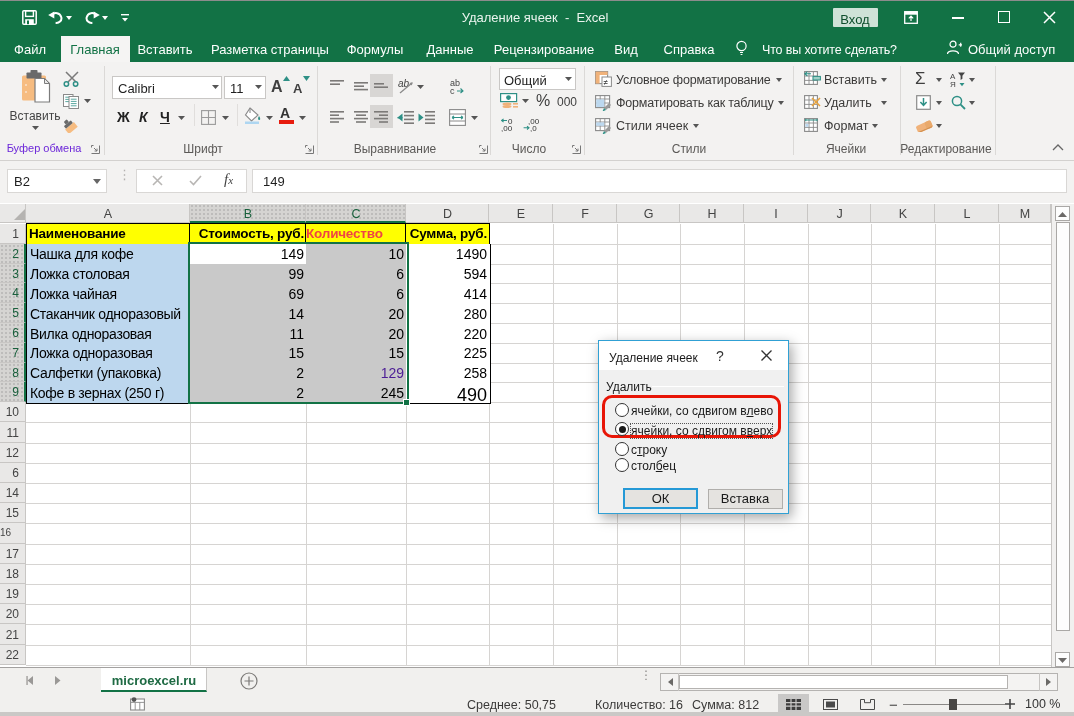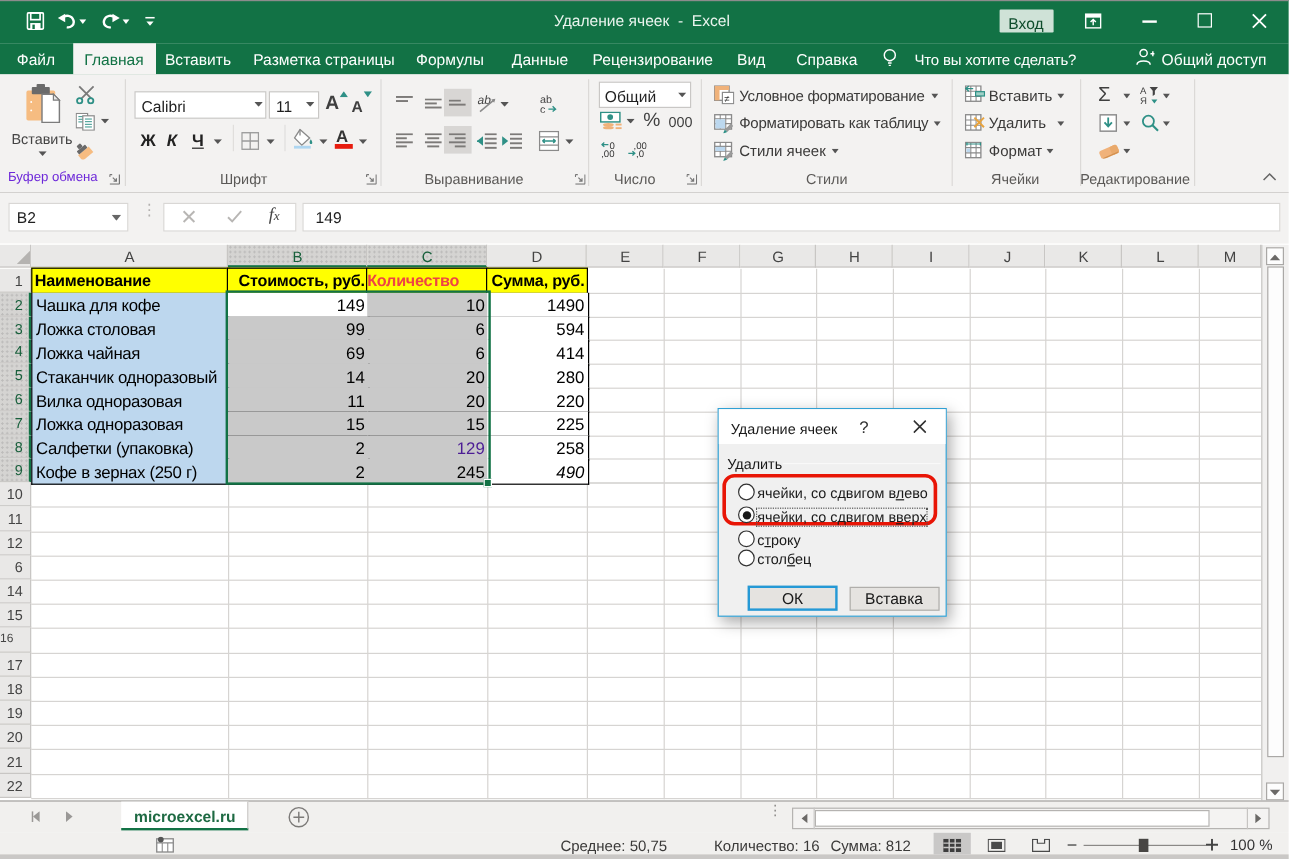--- a/index.html
+++ b/index.html
@@ -574,21 +574,21 @@
 <div style="position:absolute;left:306px;top:366.20000000000005px;width:98px;text-align:right;font-size:14px;line-height:1;color:#4c1d95;white-space:nowrap;">129</div>
 <div style="position:absolute;left:406px;top:362.6px;width:84.6px;height:21.399999999999956px;background:#fff;border:1.6px solid #000;border-top:none;border-left:none;"></div>
 <div style="position:absolute;left:406px;top:366.20000000000005px;width:81px;text-align:right;font-size:14px;line-height:1;color:#000;white-space:nowrap;">258</div>
 <div style="position:absolute;left:26px;top:382.4px;width:165px;height:21.80000000000001px;background:#bdd7ee;border:1.6px solid #000;border-top:none;"></div>
 <div style="position:absolute;left:30px;top:386.0px;font-size:14px;line-height:1;color:#000;white-space:nowrap;letter-spacing:-0.3px;">Кофе в зернах (250 г)</div>
 <div style="position:absolute;left:190px;top:382.4px;width:117.6px;height:21.400000000000013px;background:#c9c9c9;border:1.6px solid #000;border-top:none;border-left:none;"></div>
 <div style="position:absolute;left:190px;top:386.0px;width:114px;text-align:right;font-size:14px;line-height:1;color:#000;white-space:nowrap;">2</div>
 <div style="position:absolute;left:306px;top:382.4px;width:101.6px;height:21.400000000000013px;background:#c9c9c9;border:1.6px solid #000;border-top:none;border-left:none;"></div>
 <div style="position:absolute;left:306px;top:386.0px;width:98px;text-align:right;font-size:14px;line-height:1;color:#000;white-space:nowrap;">245</div>
 <div style="position:absolute;left:406px;top:382.4px;width:84.6px;height:21.400000000000013px;background:#fff;border:1.6px solid #000;border-top:none;border-left:none;"></div>
-<div style="position:absolute;left:406px;top:386.0px;width:81px;text-align:right;font-size:14px;line-height:1;color:#000;white-space:nowrap;font-style:italic;">490</div>
+<div style="position:absolute;left:406px;top:386.0px;width:81px;text-align:right;font-size:18px;line-height:1;color:#000;white-space:nowrap;">490</div>
 <div style="position:absolute;left:188px;top:242px;width:220.5px;height:161.5px;border:2.5px solid #127245;background:transparent;"></div>
 <div style="position:absolute;left:403px;top:399px;width:7px;height:7px;background:#127245;border:1px solid #fff;"></div>
 <div style="position:absolute;left:1051px;top:204px;width:23px;height:463px;background:#f1f0ef;border-left:1px solid #c8c6c4;"></div>
 <div style="position:absolute;left:1055px;top:206px;width:15px;height:15px;background:#fdfdfd;border:1px solid #aaa8a6;"></div>
 <svg style="position:absolute;left:1058px;top:212px" width="9" height="5" viewBox="0 0 9 5">
     <path d="M0 5 L4.5 0 L9 5 Z" fill="#6b6967"></path>
   </svg>
 <div style="position:absolute;left:1056px;top:222px;width:14px;height:409px;background:#fdfdfd;border:1px solid #aaa8a6;"></div>
 <div style="position:absolute;left:1055px;top:652px;width:15px;height:15px;background:#fdfdfd;border:1px solid #aaa8a6;"></div>
 <svg style="position:absolute;left:1058px;top:658px" width="9" height="5" viewBox="0 0 9 5">

